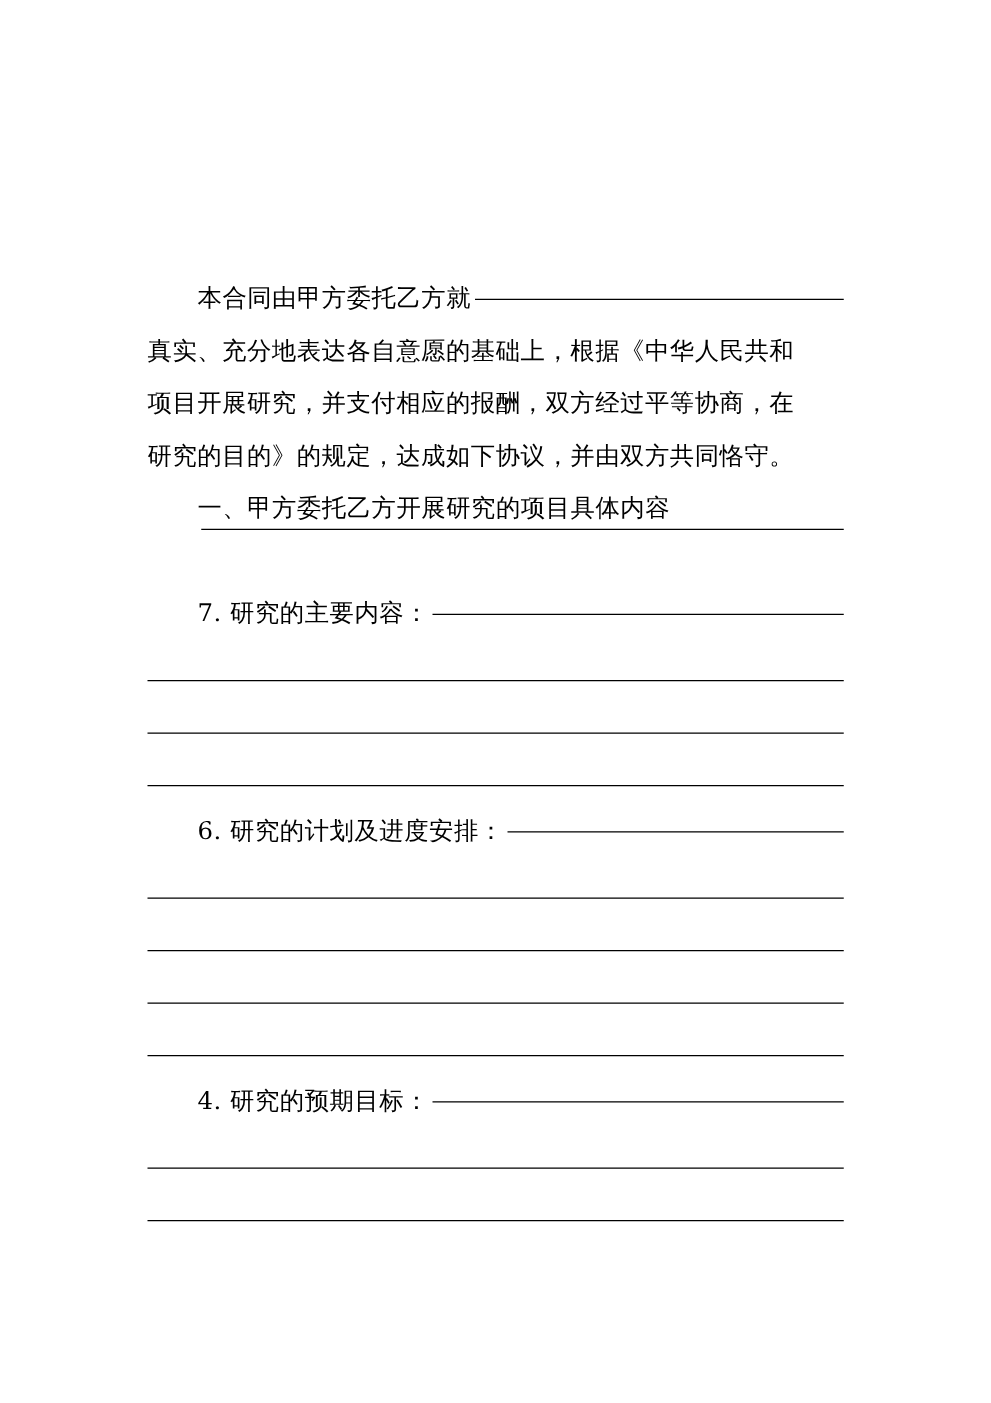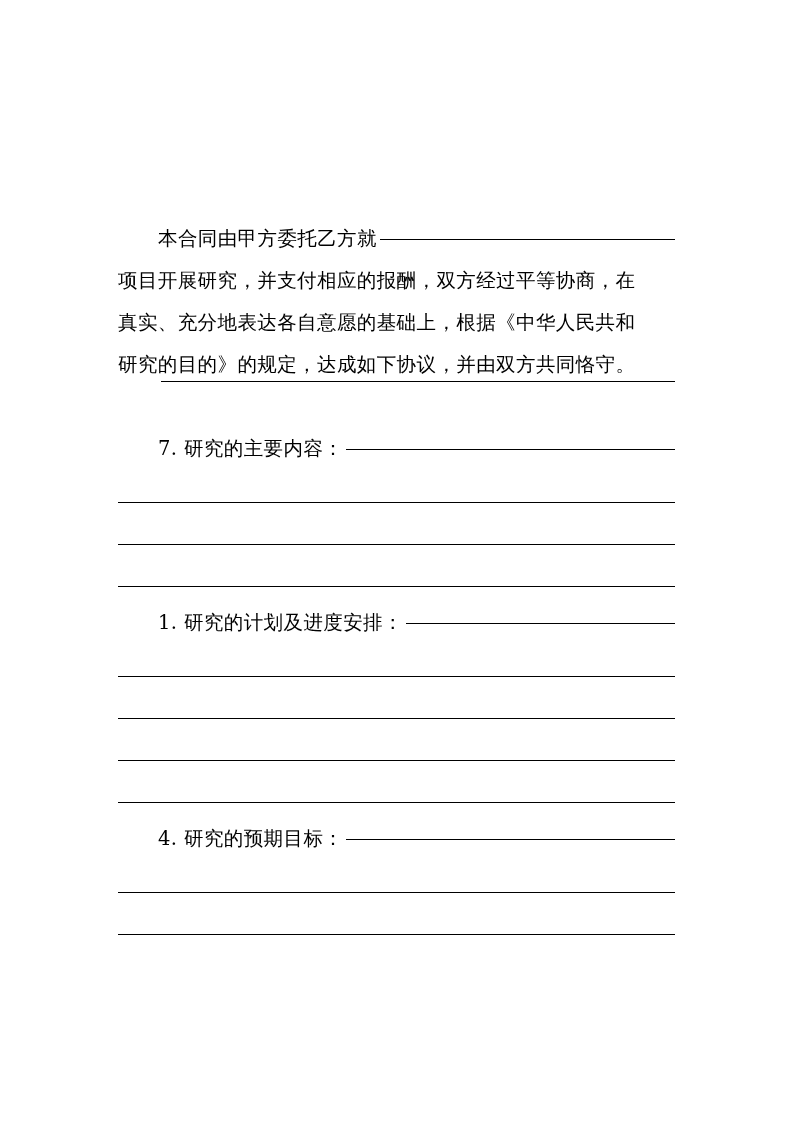--- a/index.html
+++ b/index.html
@@ -72,31 +72,35 @@
 <div class="page">
   <div class="doc-body">
 
     <div class="line">
       <span class="indent"></span>
       <span class="txt">本合同由甲方委托乙方就</span>
       <span class="rule"></span>
     </div>
 
     <div class="line">
-      <span class="txt">项目开展研究，并支付相应的报酬，双方经过平等协商，在</span>
+      <span class="txt">真实、充分地表达各自意愿的基础上，根据《中华人民共和</span>
     </div>
 
     <div class="line">
-      <span class="txt">真实、充分地表达各自意愿的基础上，根据《中华人民共和</span>
+      <span class="txt">项目开展研究，并支付相应的报酬，双方经过平等协商，在</span>
     </div>
 
     <div class="line">
       <span class="txt">研究的目的》的规定，达成如下协议，并由双方共同恪守。</span>
     </div>
 
+    <div class="line">
+      <span class="indent"></span>
+      <span class="txt">一、甲方委托乙方开展研究的项目具体内容</span>
+    </div>
 
     <div class="line">
       <span class="indent"></span>
       <span class="rule"></span>
     </div>
 
     <div class="line">
       <span class="indent"></span>
       <span class="txt">7. 研究的主要内容：</span>
       <span class="rule"></span>
@@ -109,21 +113,21 @@
         <span></span>
       </div>
     <div class="blank-line">
         <span></span>
       </div>
 
     <div class="gap-sm"></div>
 
     <div class="line">
       <span class="indent"></span>
-      <span class="txt">1. 研究的计划及进度安排：</span>
+      <span class="txt">6. 研究的计划及进度安排：</span>
       <span class="rule"></span>
     </div>
 
     <div class="blank-line">
         <span></span>
       </div>
     <div class="blank-line">
         <span></span>
       </div>
     <div class="blank-line">

